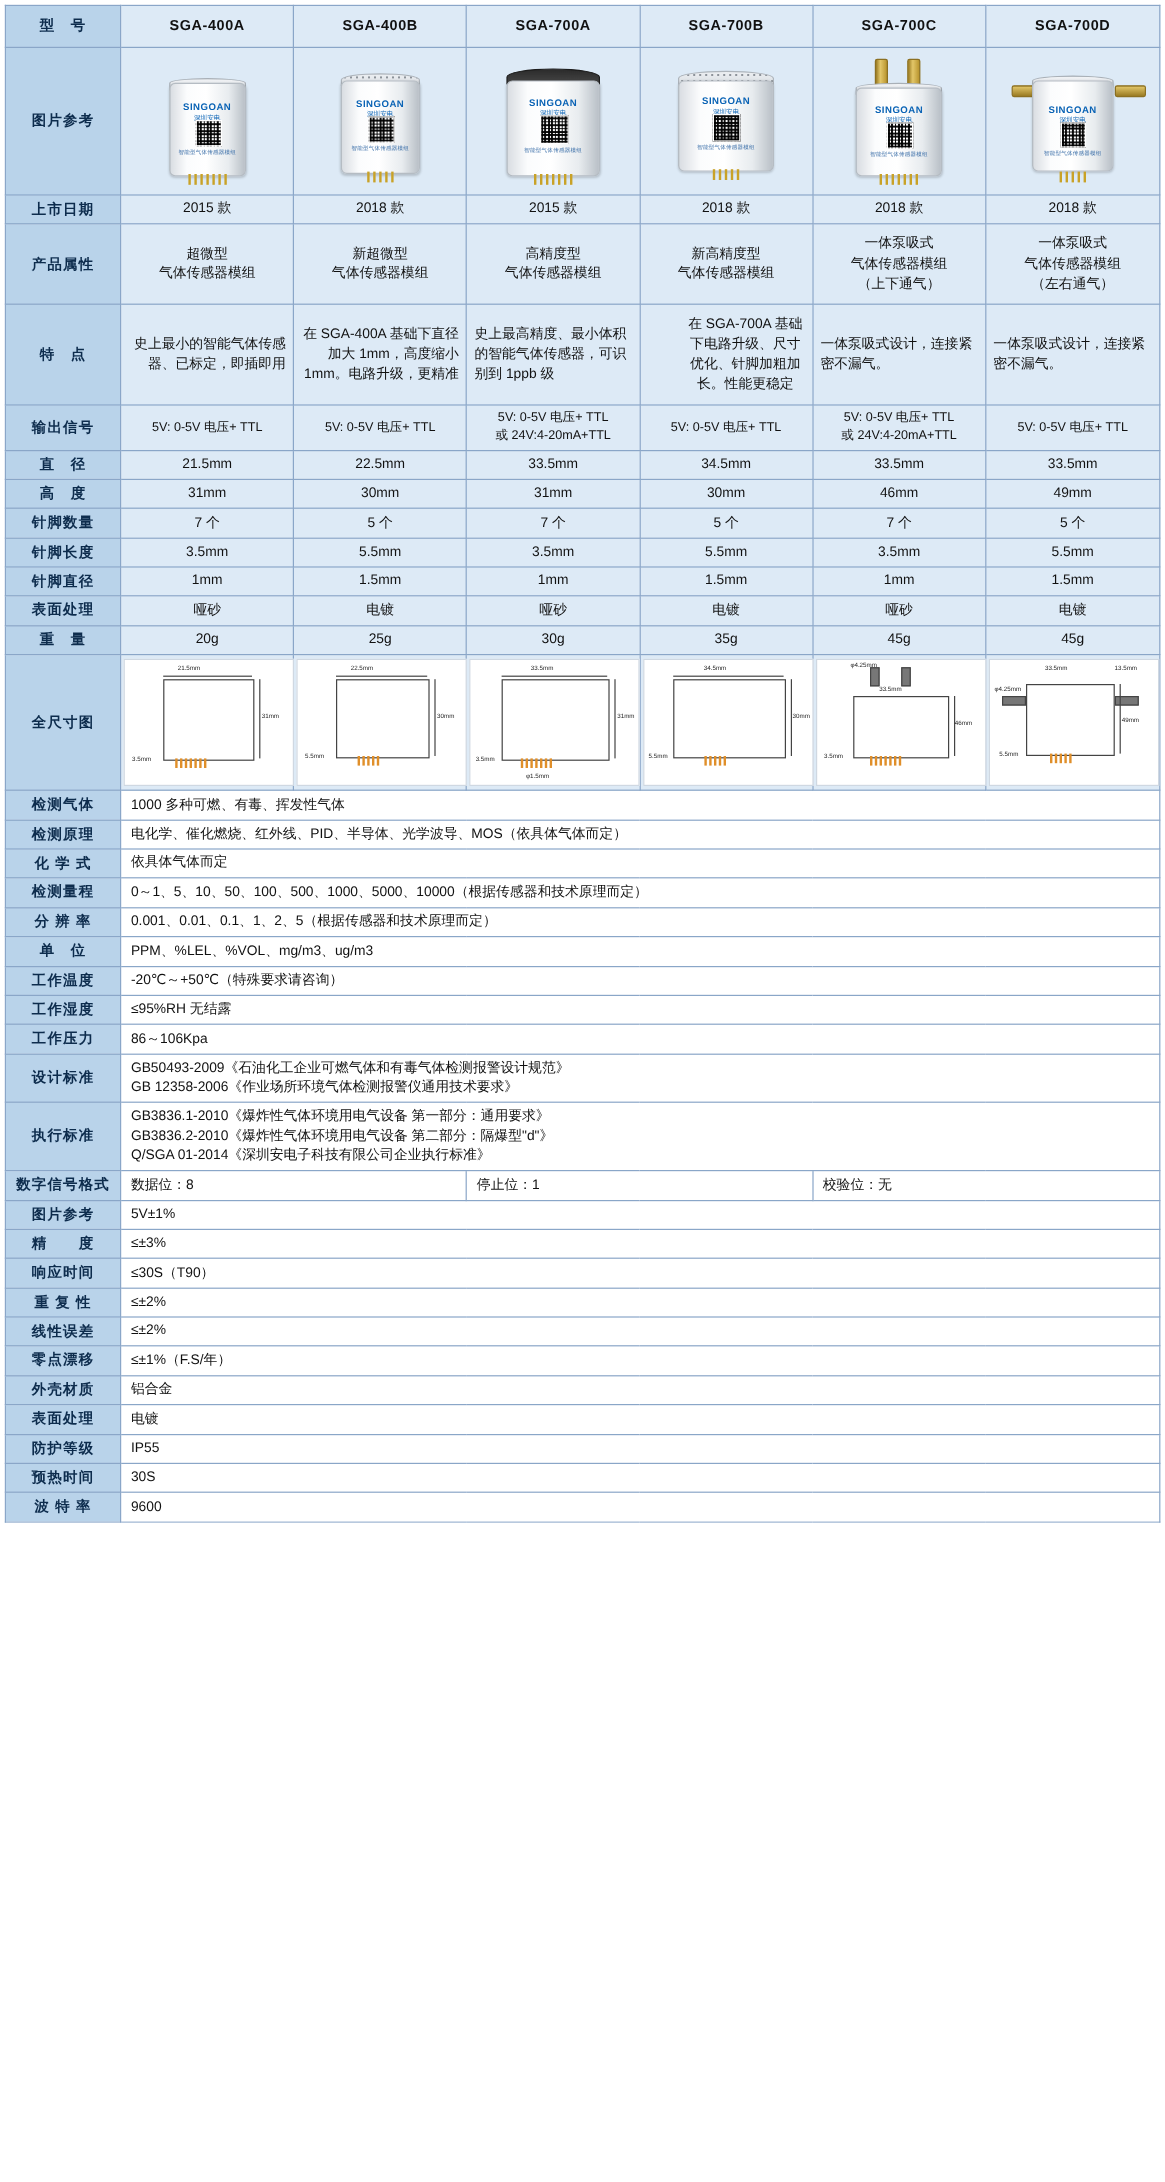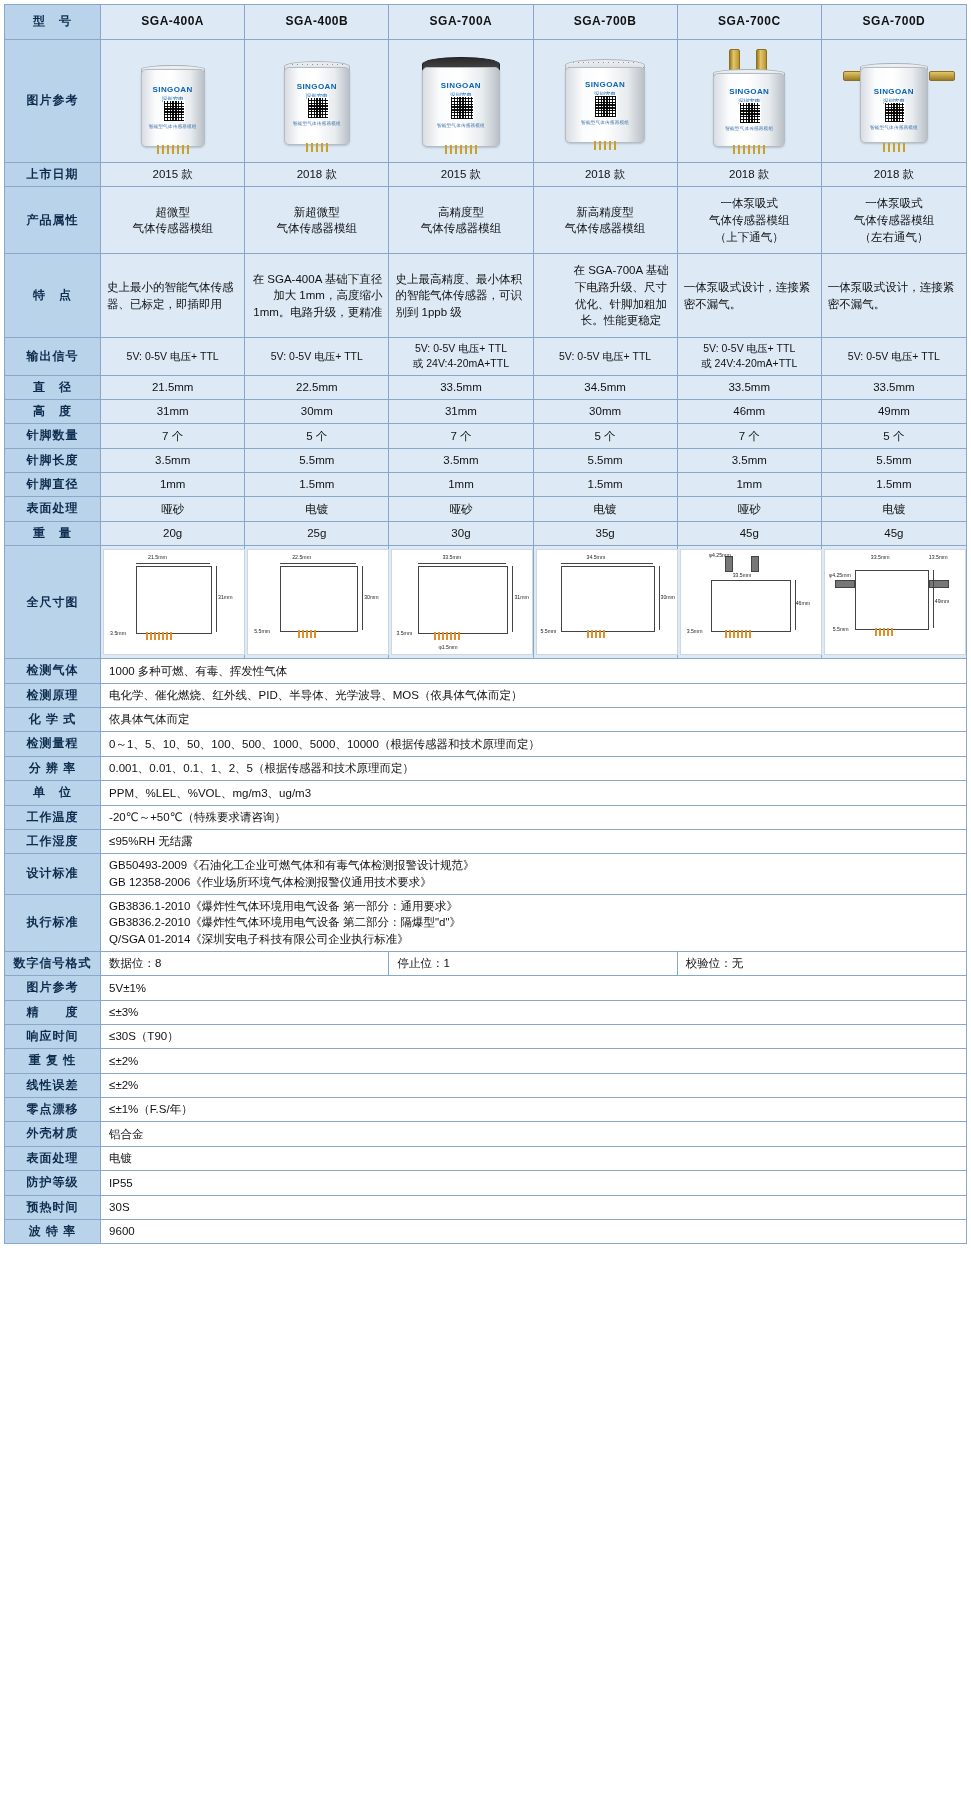--- a/index.html
+++ b/index.html
@@ -337,21 +337,21 @@
           </td>
     <td class="val pad pre">
             <div>一体泵吸式</div>
             <div>气体传感器模组</div>
             <div>（左右通气）</div>
           </td>
   </tr>
 
   <tr>
     <td class="label">特　点</td>
-    <td class="val pad" style="text-align:left;">史上最小的智能气体传感器、已标定，即插即用</td>
+    <td class="val pad" style="text-align:right;">史上最小的智能气体传感器、已标定，即插即用</td>
     <td class="val pad" style="text-align:right;">在 SGA-400A 基础下直径加大 1mm，高度缩小 1mm。电路升级，更精准</td>
     <td class="val pad" style="text-align:left;">史上最高精度、最小体积的智能气体传感器，可识别到 1ppb 级</td>
     <td class="val pad" style="text-align:center;padding-left:38px;">在 SGA-700A 基础下电路升级、尺寸优化、针脚加粗加长。性能更稳定</td>
     <td class="val pad" style="text-align:left;">一体泵吸式设计，连接紧密不漏气。</td>
     <td class="val pad" style="text-align:left;">一体泵吸式设计，连接紧密不漏气。</td>
   </tr>
 
   <tr>
     <td class="label">输出信号</td>
     <td class="val pre small">5V: 0-5V 电压+ TTL</td>
@@ -587,20 +587,24 @@
     <td class="white" colspan="6">PPM、%LEL、%VOL、mg/m3、ug/m3</td>
   </tr>
   <tr>
     <td class="label">工作温度</td>
     <td class="white" colspan="6">-20℃～+50℃（特殊要求请咨询）</td>
   </tr>
   <tr>
     <td class="label">工作湿度</td>
     <td class="white" colspan="6">≤95%RH 无结露</td>
   </tr>
+  <tr>
+    <td class="label">工作压力</td>
+    <td class="white" colspan="6">86～106Kpa</td>
+  </tr>
 
   <tr>
     <td class="label">设计标准</td>
     <td class="white" colspan="6">
       <div>GB50493-2009《石油化工企业可燃气体和有毒气体检测报警设计规范》</div>
       <div>GB 12358-2006《作业场所环境气体检测报警仪通用技术要求》</div>
     </td>
   </tr>
 
   <tr>

